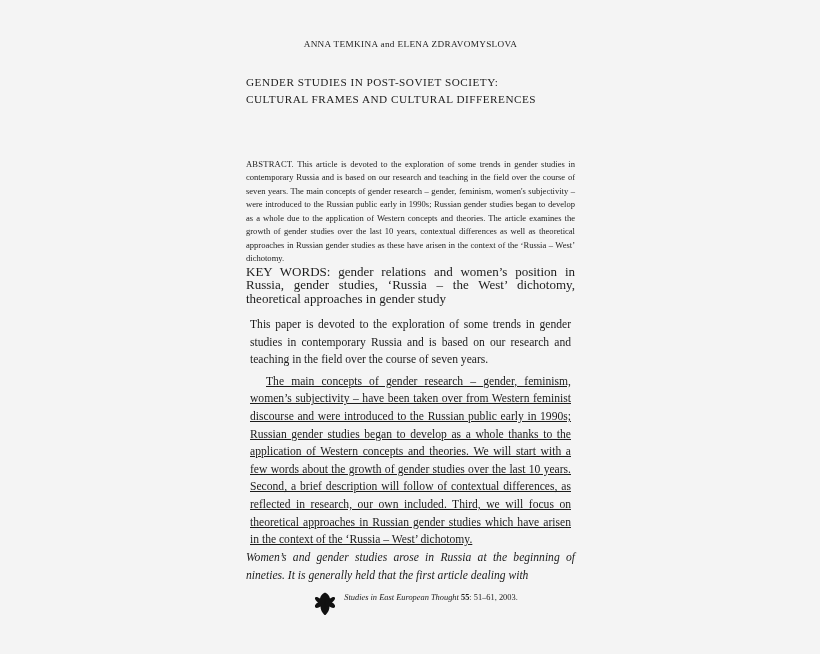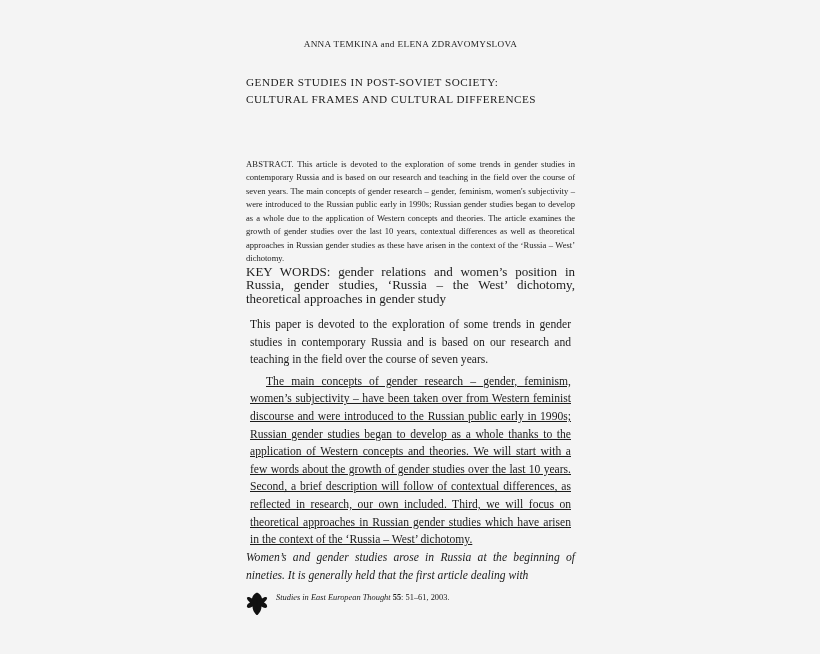--- a/index.html
+++ b/index.html
@@ -108,20 +108,21 @@
 
   
   .footer {
     position: absolute;
     left: 246px;
     top: 591px;
     width: 340px;
     display: flex;
     align-items: flex-start;
     gap: 8px;
+    justify-content: center;
   }
   .pub-logo {
     width: 22px;
     height: 24px;
     flex: 0 0 22px;
     margin-top: 1px;
   }
   .footer-lines {
     font-size: 8.4px;
     line-height: 11.6px;

